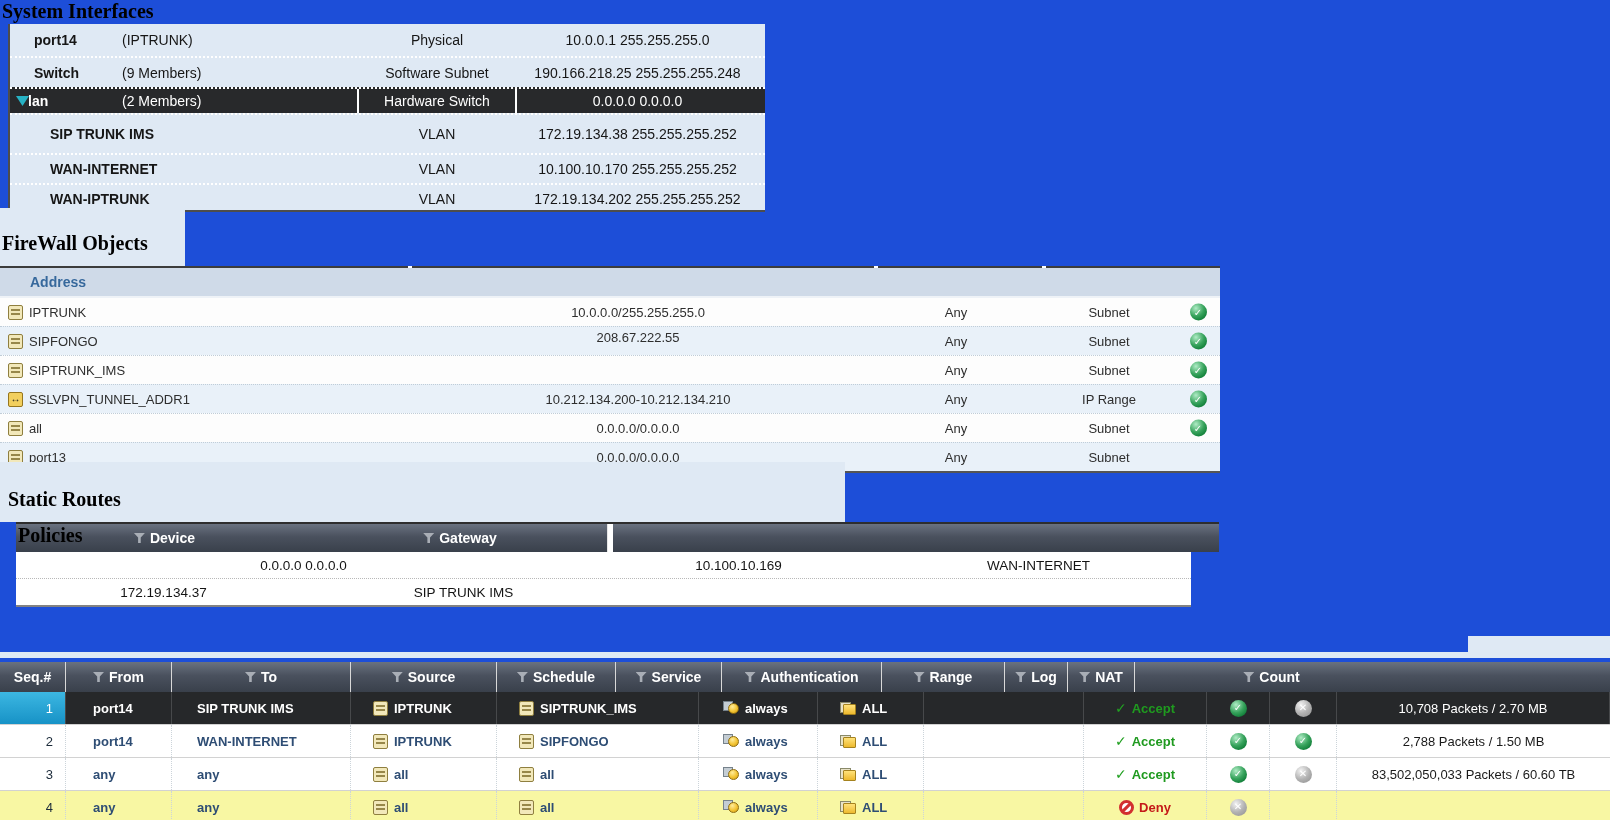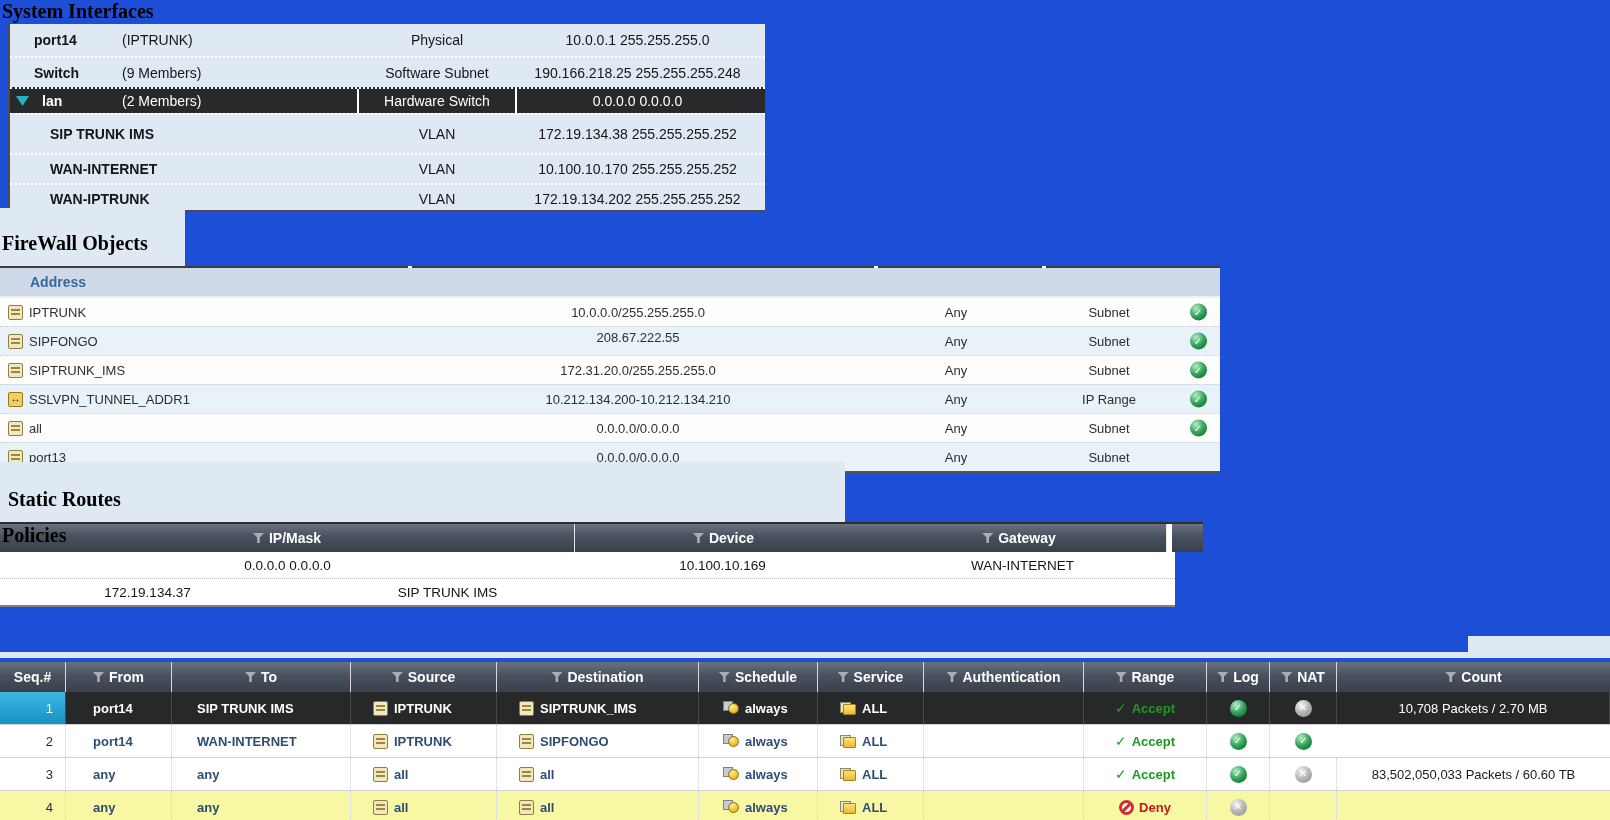--- a/index.html
+++ b/index.html
@@ -14,21 +14,21 @@
             border-left:2px solid #4d4d4d;border-bottom:2px solid #4d4d4d;box-sizing:border-box}
   .si-row{position:relative;font-size:14px}
   .si-row + .si-row{border-top:2px dotted #ffffff}
   .si-r1{height:32px}.si-r2{height:29px}.si-r3{height:24px}.si-r4{height:38px}.si-r5{height:28px}.si-r6{height:28px}
   .si-name{position:absolute;left:24px;top:50%;transform:translateY(-50%);font-weight:bold;white-space:nowrap}
   .si-sub .si-name{left:40px}
   .si-desc{position:absolute;left:112px;top:50%;transform:translateY(-50%);white-space:nowrap}
   .si-type{position:absolute;left:349px;width:156px;text-align:center;top:50%;transform:translateY(-50%)}
   .si-ip{position:absolute;left:500px;width:255px;text-align:center;top:50%;transform:translateY(-50%);white-space:nowrap}
   .si-row.selected{background:#28292b;color:#fff}
-  .si-row.selected .si-name{left:32px}
+  .si-row.selected .si-name{left:18px}
   .vsep{display:none}
   .si-row.selected .vsep{display:block;position:absolute;top:0;bottom:0;width:2px;background:#fff}
   .tri-down{position:absolute;left:6px;top:50%;transform:translateY(-50%);width:13px;height:10px;
             background:#27b2c4;clip-path:polygon(0 0,100% 0,50% 100%)}
 
   
   #fw-title-bg{left:0;top:208px;width:185px;height:58px;background:#dfe9f4}
   #fw-title{left:2px;top:232px}
   #fw-table{left:0;top:266px;width:1220px}
   .fw-topline{display:flex;height:2px}
@@ -69,21 +69,21 @@
   .serv-ic::before{content:"";position:absolute;left:0;top:0;width:9px;height:9px;background:#e8e2c8;border:1px solid #8a8a6a}
   .serv-ic::after{content:"";position:absolute;right:0;bottom:0;width:11px;height:9px;
                   background:linear-gradient(#ffe27a,#edb92e);border:1px solid #a5821e;border-radius:1px}
   .ck-glyph{color:#22a022;font-weight:bold;font-size:14px;line-height:1}
   .deny-ic{width:9px;height:9px;border-radius:50%;border:3px solid #d23030;background:#fff;position:relative;flex:none}
   .deny-ic::after{content:"";position:absolute;left:-1px;top:3px;width:11px;height:3px;background:#d23030;transform:rotate(-45deg)}
 
   
   #sr-band{left:0;top:462px;width:845px;height:60px;background:#dfe9f4}
   #sr-title{left:8px;top:488px}
-  #sr-table{left:0;top:522px;width:1203px}
+  #sr-table{left:16px;top:522px;width:1203px}
   .dark-hd{background:linear-gradient(#6a7280,#4a515e 45%,#39404b)}
   #sr-header{display:flex;height:28px;border-top:2px solid #2e2e2e;position:relative;box-sizing:content-box}
   .sr-h{display:flex;align-items:center;justify-content:center;color:#fff;font-weight:bold;font-size:14px;box-sizing:border-box}
   .sr-h.bdr{border-right:1px solid #e6e6e6}
   .sr-hgap{width:5px;background:#fff}
   .sr-hedge{width:31px}
   #policies-title{position:absolute;left:2px;top:0px;z-index:2}
   .sr-row{display:flex;height:26px;width:1175px;background:#fff;align-items:center;font-size:13.5px;color:#141414}
   .sr-row + .sr-row{border-top:1px dotted #b8b8b8}
   .sr-c{text-align:center}
@@ -204,21 +204,20 @@
       <span class="fw-type">Subnet</span>
       <span class="fw-status">
           <i class="orb orb-check-green"></i>
         </span>
     </div>
     <div class="fw-row">
       <span class="fw-namecell">
           <i class="addr-icon"></i>
         <span>SIPTRUNK_IMS</span>
         </span>
-      <span class="fw-val">172.31.20.0/255.255.255.0</span>
       <span class="fw-any">Any</span>
       <span class="fw-type">Subnet</span>
       <span class="fw-status">
           <i class="orb orb-check-green"></i>
         </span>
     </div>
     <div class="fw-row alt">
       <span class="fw-namecell">
           <i class="range-icon"></i>
         <span>SSLVPN_TUNNEL_ADDR1</span>
@@ -253,24 +252,20 @@
     </div>
     <div id="fw-bottom"></div>
   </div>
 
   <div id="sr-band" class="abs"></div>
   <div id="sr-title" class="abs serif-title">Static Routes</div>
 
   <div id="sr-table" class="abs">
     <div id="sr-header" class="dark-hd">
       <span id="policies-title" class="serif-title">Policies</span>
-      <span class="sr-h bdr" style="width:575px">
-        <i class="fn"></i>
-        <span>IP/Mask</span>
-        </span>
       <span class="sr-h" style="width:297px">
         <i class="fn"></i>
         <span>Device</span>
         </span>
       <span class="sr-h bdr" style="width:295px">
         <i class="fn"></i>
         <span>Gateway</span>
         </span>
       <span class="sr-hgap"></span>
       <span class="sr-h sr-hedge dark-hd"></span>
@@ -299,24 +294,20 @@
           <i class="fn"></i>
           <span>From</span>
         </span>
       <span class="po-h" style="width:179px">
           <i class="fn"></i>
           <span>To</span>
         </span>
       <span class="po-h" style="width:146px">
           <i class="fn"></i>
           <span>Source</span>
-        </span>
-      <span class="po-h" style="width:202px">
-          <i class="fn"></i>
-          <span>Destination</span>
         </span>
       <span class="po-h" style="width:119px">
           <i class="fn"></i>
           <span>Schedule</span>
         </span>
       <span class="po-h" style="width:106px">
           <i class="fn"></i>
           <span>Service</span>
         </span>
       <span class="po-h" style="width:160px">
@@ -405,20 +396,21 @@
       <span class="po-c c-act" style="width:123px">
           <span class="ck-glyph">✓</span>
           <span class="accept">Accept</span>
         </span>
       <span class="po-c c-log" style="width:63px">
           <i class="orb orb-check-green"></i>
         </span>
       <span class="po-c c-nat" style="width:67px">
           <i class="orb orb-check-green"></i>
         </span>
+      <span class="po-c c-cnt" style="width:273px">2,788 Packets / 1.50 MB</span>
     </div>
 
     <div class="po-row">
       <span class="po-c seq" style="width:66px">3</span>
       <span class="po-c c-from tx" style="width:106px">any</span>
       <span class="po-c c-to tx" style="width:179px">any</span>
       <span class="po-c c-src" style="width:146px">
           <i class="addr-icon"></i>
           <span class="tx">all</span>
         </span>

